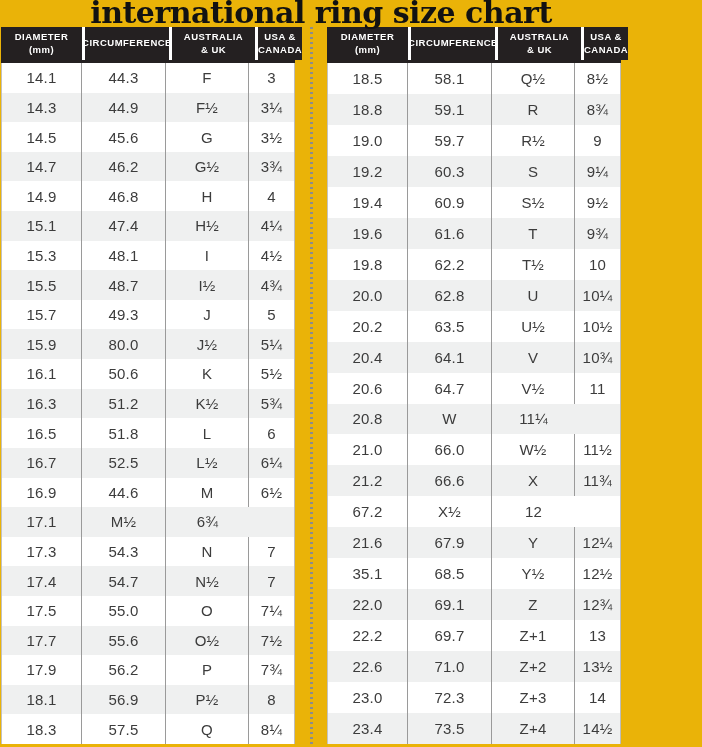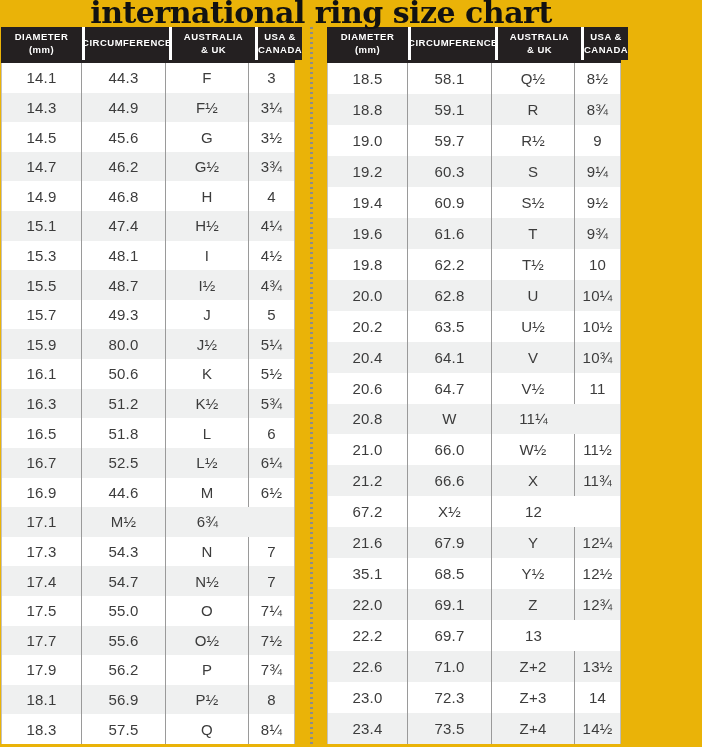--- a/index.html
+++ b/index.html
@@ -373,20 +373,21 @@
           </div>
           <div class="row alt">
             <div class="cell">22.0</div>
             <div class="cell">69.1</div>
             <div class="cell">Z</div>
             <div class="cell">12¾</div>
           </div>
           <div class="row">
             <div class="cell">22.2</div>
             <div class="cell">69.7</div>
+            <div class="cell">Z+1</div>
             <div class="cell">13</div>
           </div>
           <div class="row alt">
             <div class="cell">22.6</div>
             <div class="cell">71.0</div>
             <div class="cell">Z+2</div>
             <div class="cell">13½</div>
           </div>
           <div class="row">
             <div class="cell">23.0</div>

